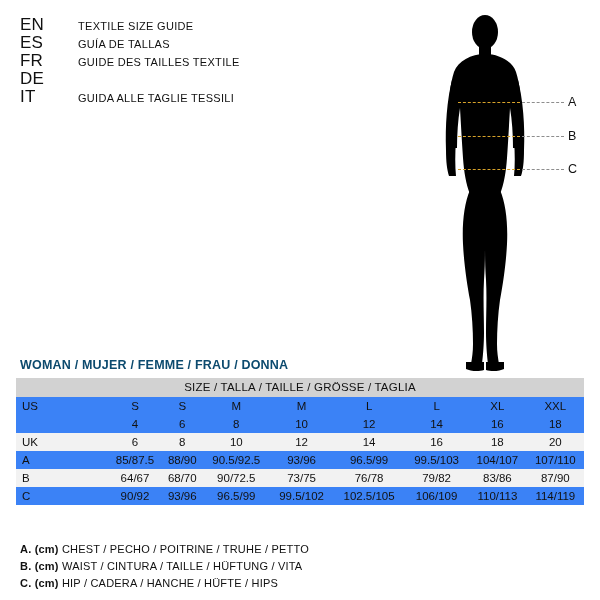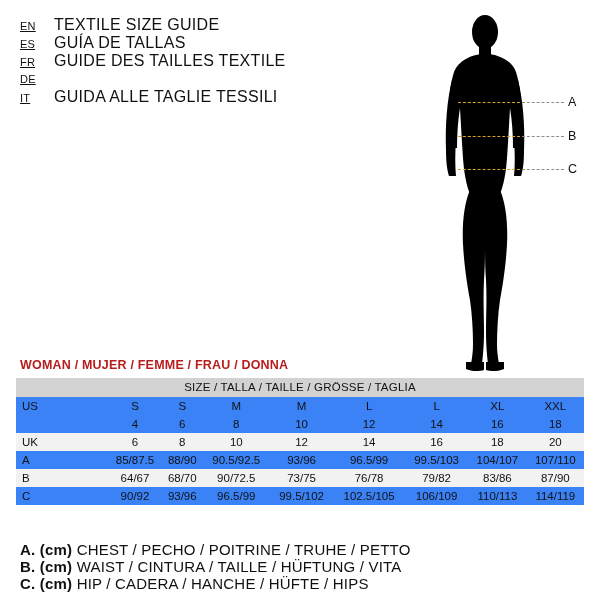--- a/index.html
+++ b/index.html
@@ -29,30 +29,30 @@
   }
   .lang-row {
     display: flex;
     align-items: baseline;
     height: 18px;
     line-height: 18px;
   }
   .lang-code {
     width: 34px;
     flex: 0 0 34px;
+    font-size: 17px;
+    letter-spacing: 0.2px;
+    color: #111;
+  }
+  .lang-text {
     font-size: 11px;
-    letter-spacing: 0.2px;
-    color: #111;
-    text-decoration: underline;
-  }
-  .lang-text {
-    font-size: 16px;
     letter-spacing: 0.3px;
     color: #111;
     white-space: nowrap;
+    margin-left: 24px;
   }
 
   
   .figure-wrap {
     position: absolute;
     left: 400px;
     top: 8px;
     width: 200px;
     height: 370px;
   }
@@ -77,21 +77,21 @@
   }
 
   
   .woman-heading {
     position: absolute;
     left: 20px;
     top: 358px;
     font-size: 12.5px;
     font-weight: bold;
     letter-spacing: 0.2px;
-    color: #b91c1c;
+    color: #0c4a6e;
   }
 
   
   .size-table {
     position: absolute;
     left: 16px;
     top: 378px;
     width: 568px;
     border-collapse: collapse;
     font-size: 11.5px;
@@ -125,21 +125,21 @@
   }
 
   
   .notes {
     position: absolute;
     left: 20px;
     top: 541px;
     width: 560px;
   }
   .note-row {
-    font-size: 15px;
+    font-size: 11px;
     height: 17px;
     line-height: 17px;
     letter-spacing: 0.2px;
     color: #111;
   }
   .note-row b {
     font-weight: bold;
   }
 </style>
 </head>

